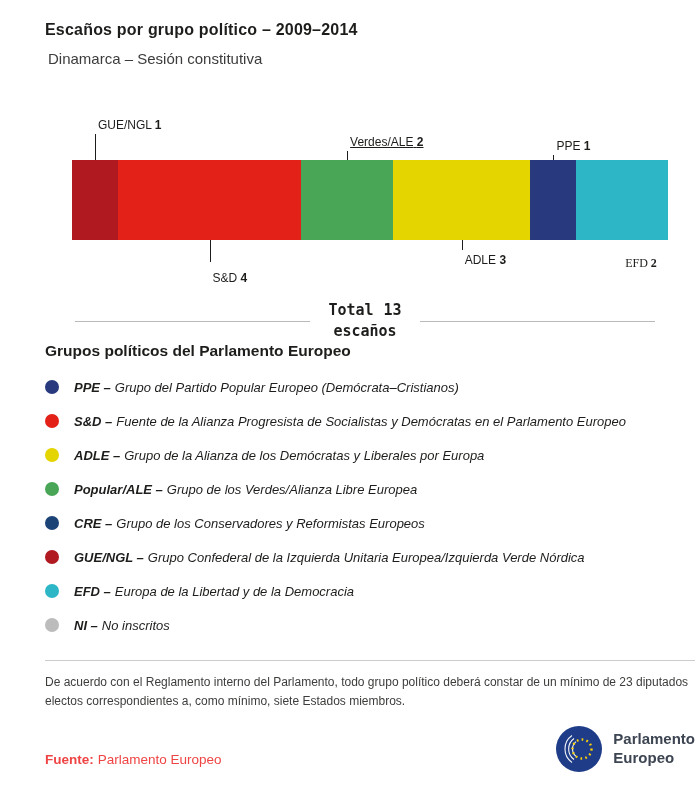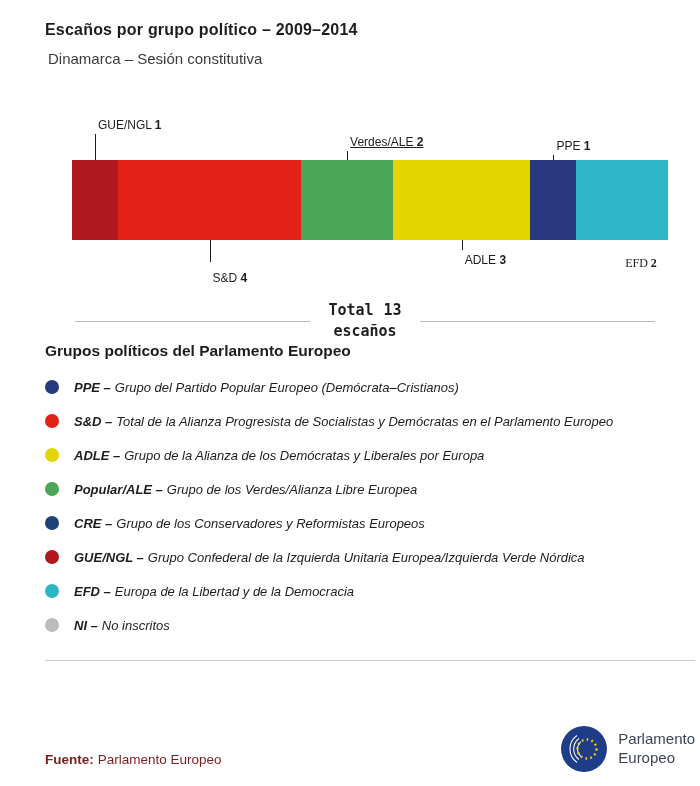--- a/index.html
+++ b/index.html
@@ -26,25 +26,25 @@
   .legend-title { position:absolute; left:25px; top:342px; font-size:15.5px; font-weight:bold; }
   .legend { position:absolute; left:25px; top:370px; width:662px; }
   .legend-item { display:flex; align-items:center; height:34px;font-style:italic; }
   .dot { width:14px; height:14px; border-radius:50%; margin-right:15px; flex:none; }
   .legend-text { font-size:13px; color:#1d1d1b; }
   .legend-text b { font-weight:bold; margin-right:4px; }
 
   .footnote-divider { position:absolute; left:25px; top:660px; width:650px; height:1px; background:#cccccc; }
   .footnote { position:absolute; left:25px; top:673px; width:648px; font-size:12px; line-height:1.55; color:#3d3d3b; }
 
-  .source { position:absolute; left:25px; top:752px; font-size:13.5px; color:#7f1d1d; }
+  .source { position:absolute; left:25px; top:752px; font-size:13.5px; color:#ef4444; }
   .source b { font-weight:bold; margin-right:4px; }
 
   .logo { position:absolute; right:25px; top:726px; display:flex; align-items:center; gap:11px; }
-  .logo-text { font-size:15px; font-weight:normal; color:#3d4552; line-height:1.25; }
+  .logo-text { font-size:15px; font-weight:bold; color:#3d4552; line-height:1.25; }
 </style>
 </head>
 <body>
 
 <div class="page">
 
   <div class="title">Escaños por grupo político – 2009–2014</div>
   <div class="subtitle">Dinamarca – Sesión constitutiva</div>
 
   <div class="chart">
@@ -79,21 +79,21 @@
   </div>
 
   <div class="legend-title">Grupos políticos del Parlamento Europeo</div>
   <div class="legend">
       <div class="legend-item">
         <span class="dot" style="background: rgb(40, 58, 125);"></span>
         <span class="legend-text"><b>PPE –</b><span>Grupo del Partido Popular Europeo (Demócrata–Cristianos)</span></span>
       </div>
       <div class="legend-item">
         <span class="dot" style="background: rgb(227, 33, 25);"></span>
-        <span class="legend-text"><b>S&amp;D –</b><span>Total de la Alianza Progresista de Socialistas y Demócratas en el Parlamento Europeo</span></span>
+        <span class="legend-text"><b>S&amp;D –</b><span>Fuente de la Alianza Progresista de Socialistas y Demócratas en el Parlamento Europeo</span></span>
       </div>
       <div class="legend-item">
         <span class="dot" style="background: rgb(228, 212, 0);"></span>
         <span class="legend-text"><b>ADLE –</b><span>Grupo de la Alianza de los Demócratas y Liberales por Europa</span></span>
       </div>
       <div class="legend-item">
         <span class="dot" style="background: rgb(74, 166, 87);"></span>
         <span class="legend-text"><b>Popular/ALE –</b><span>Grupo de los Verdes/Alianza Libre Europea</span></span>
       </div>
       <div class="legend-item">
@@ -108,20 +108,21 @@
         <span class="dot" style="background: rgb(44, 182, 198);"></span>
         <span class="legend-text"><b>EFD –</b><span>Europa de la Libertad y de la Democracia</span></span>
       </div>
       <div class="legend-item">
         <span class="dot" style="background: rgb(188, 188, 188);"></span>
         <span class="legend-text"><b>NI –</b><span>No inscritos</span></span>
       </div>
     </div>
 
   <div class="footnote-divider"></div>
+  <div class="footnote">De acuerdo con el Reglamento interno del Parlamento, todo grupo político deberá constar de un mínimo de 23 diputados electos correspondientes a, como mínimo, siete Estados miembros.</div>
 
   <div class="source">
     <b>Fuente:</b><span>Parlamento Europeo</span>
   </div>
 
   <div class="logo">
     <svg width="46" height="46" viewBox="0 0 46 46">
       <circle cx="23" cy="23" r="23" fill="#1e3c87"></circle>
       <path d="M16,9.5 A16.5,16.5 0 0 0 16,36.5" fill="none" stroke="#ffffff" stroke-width="1.1" opacity="0.95"></path>
       <path d="M18,12.5 A13,13 0 0 0 18,33.5" fill="none" stroke="#ffffff" stroke-width="1.1" opacity="0.95"></path>

